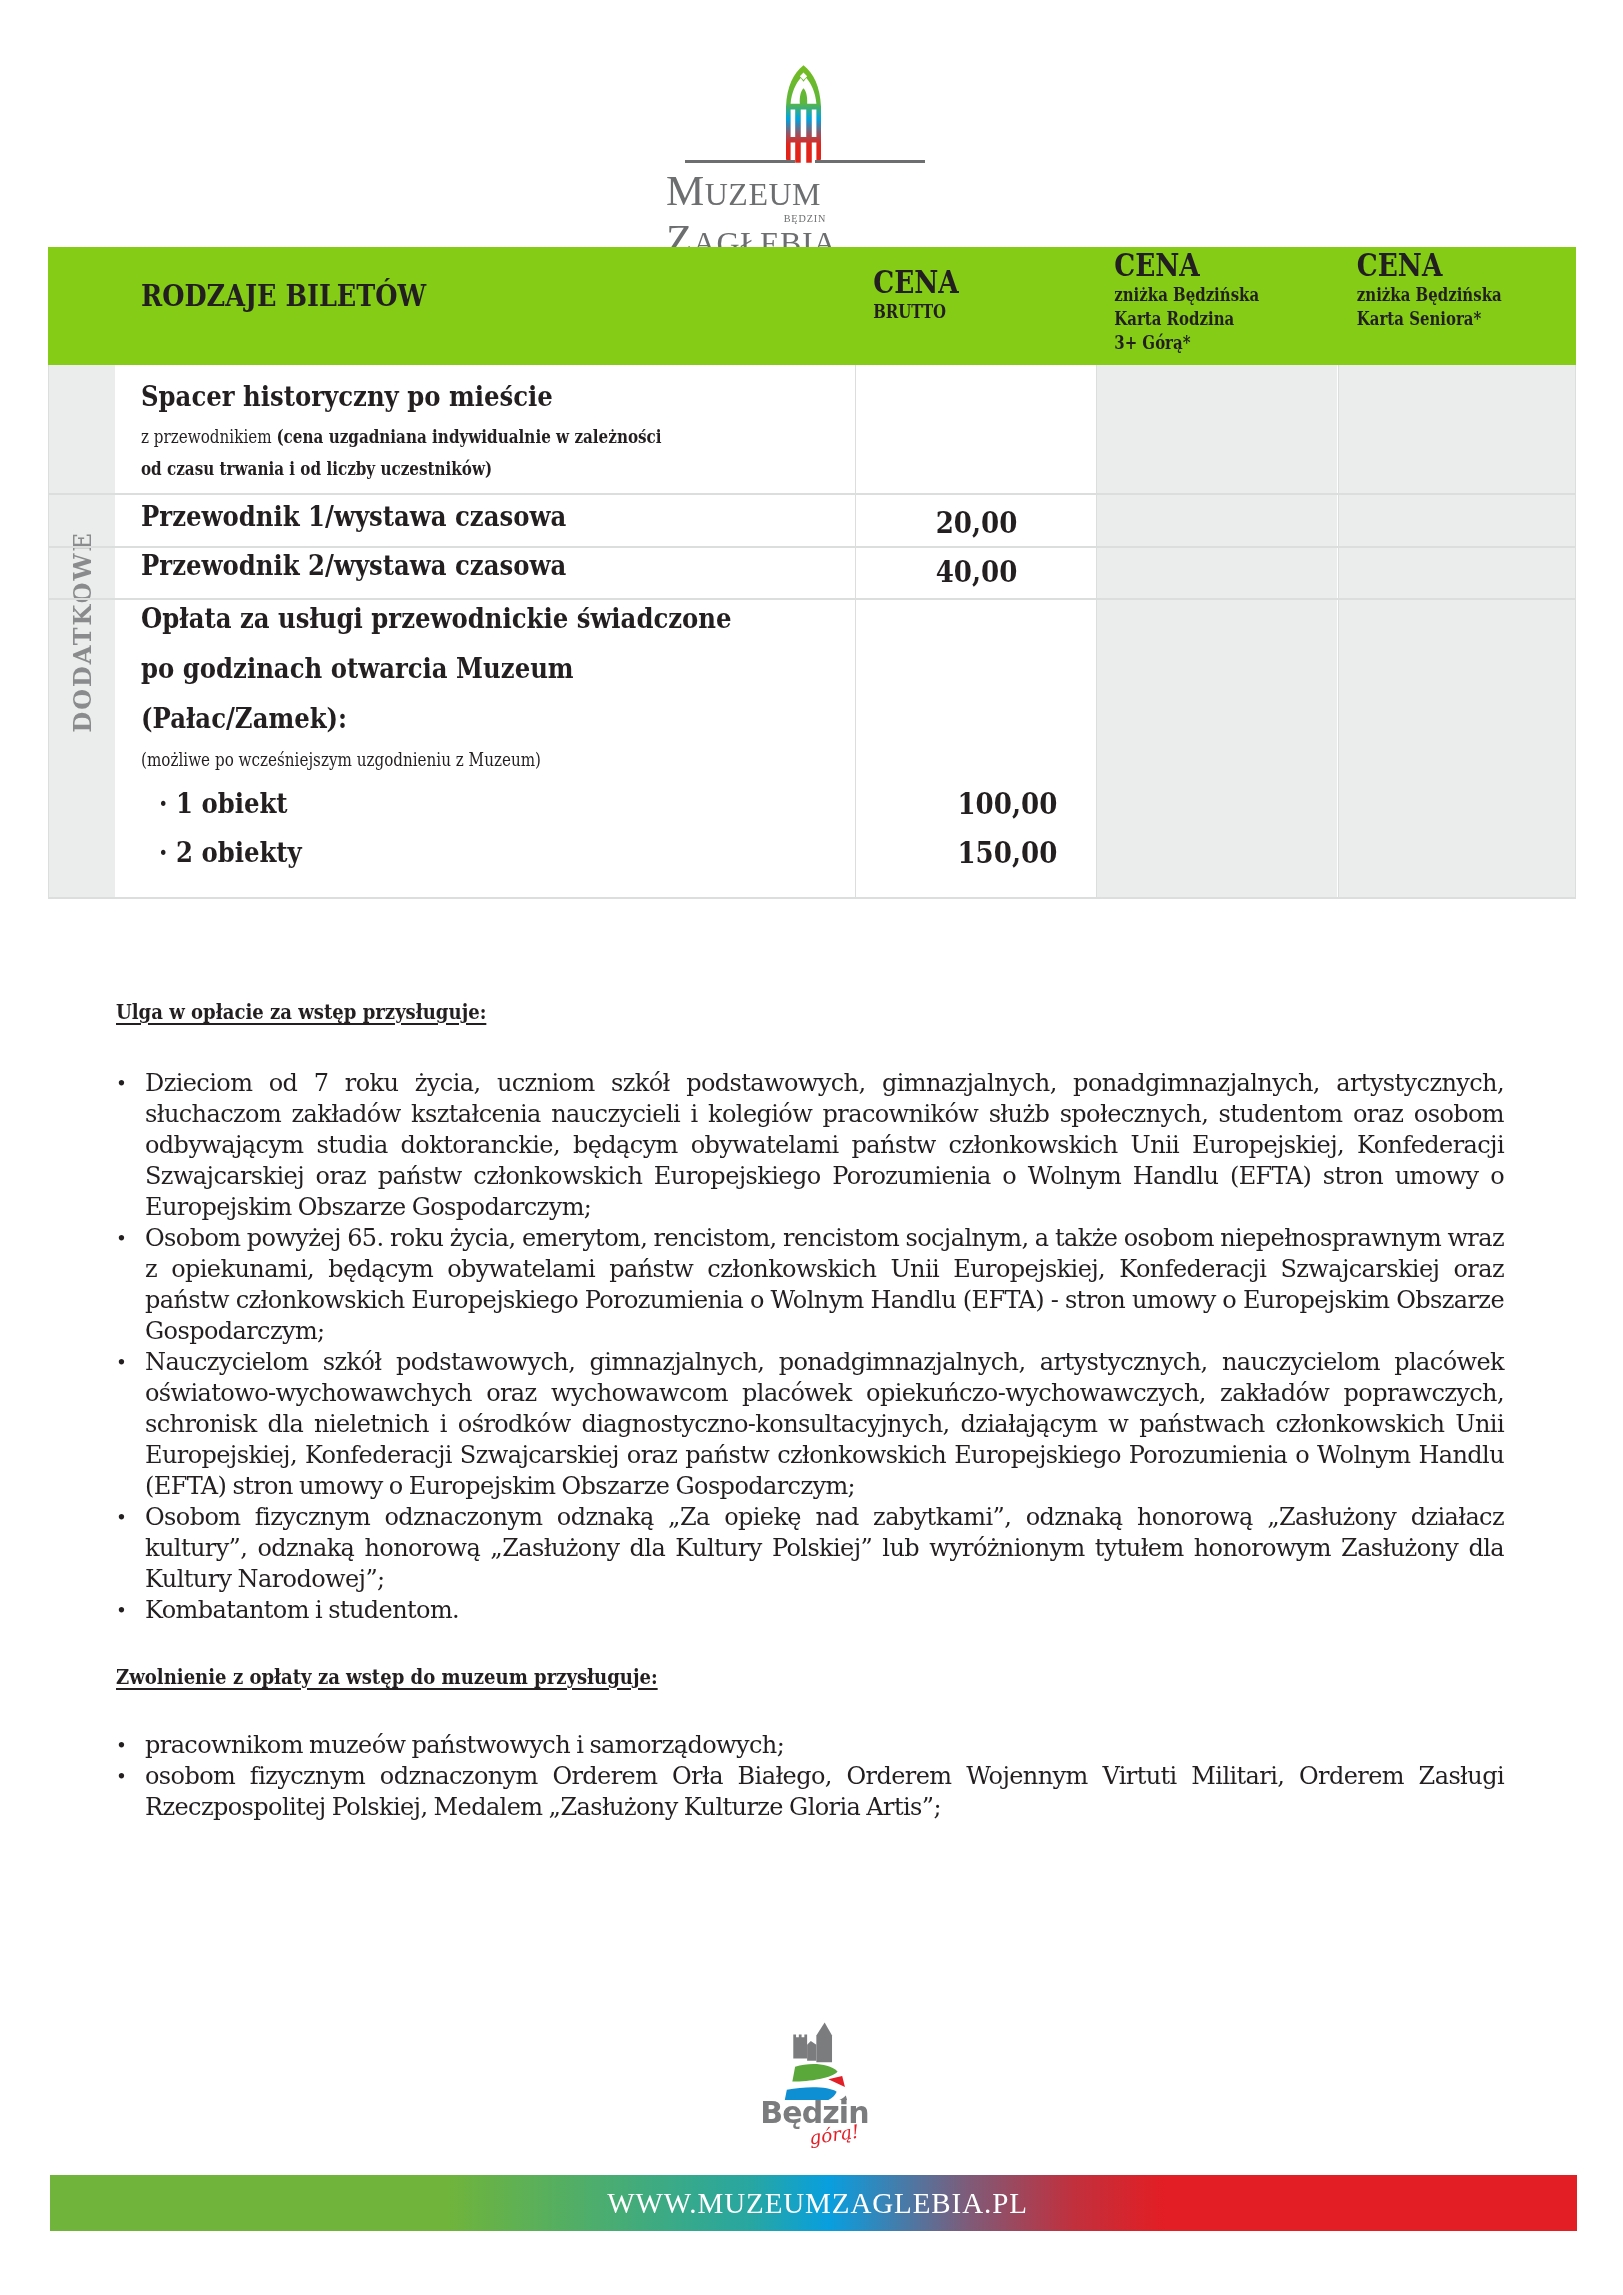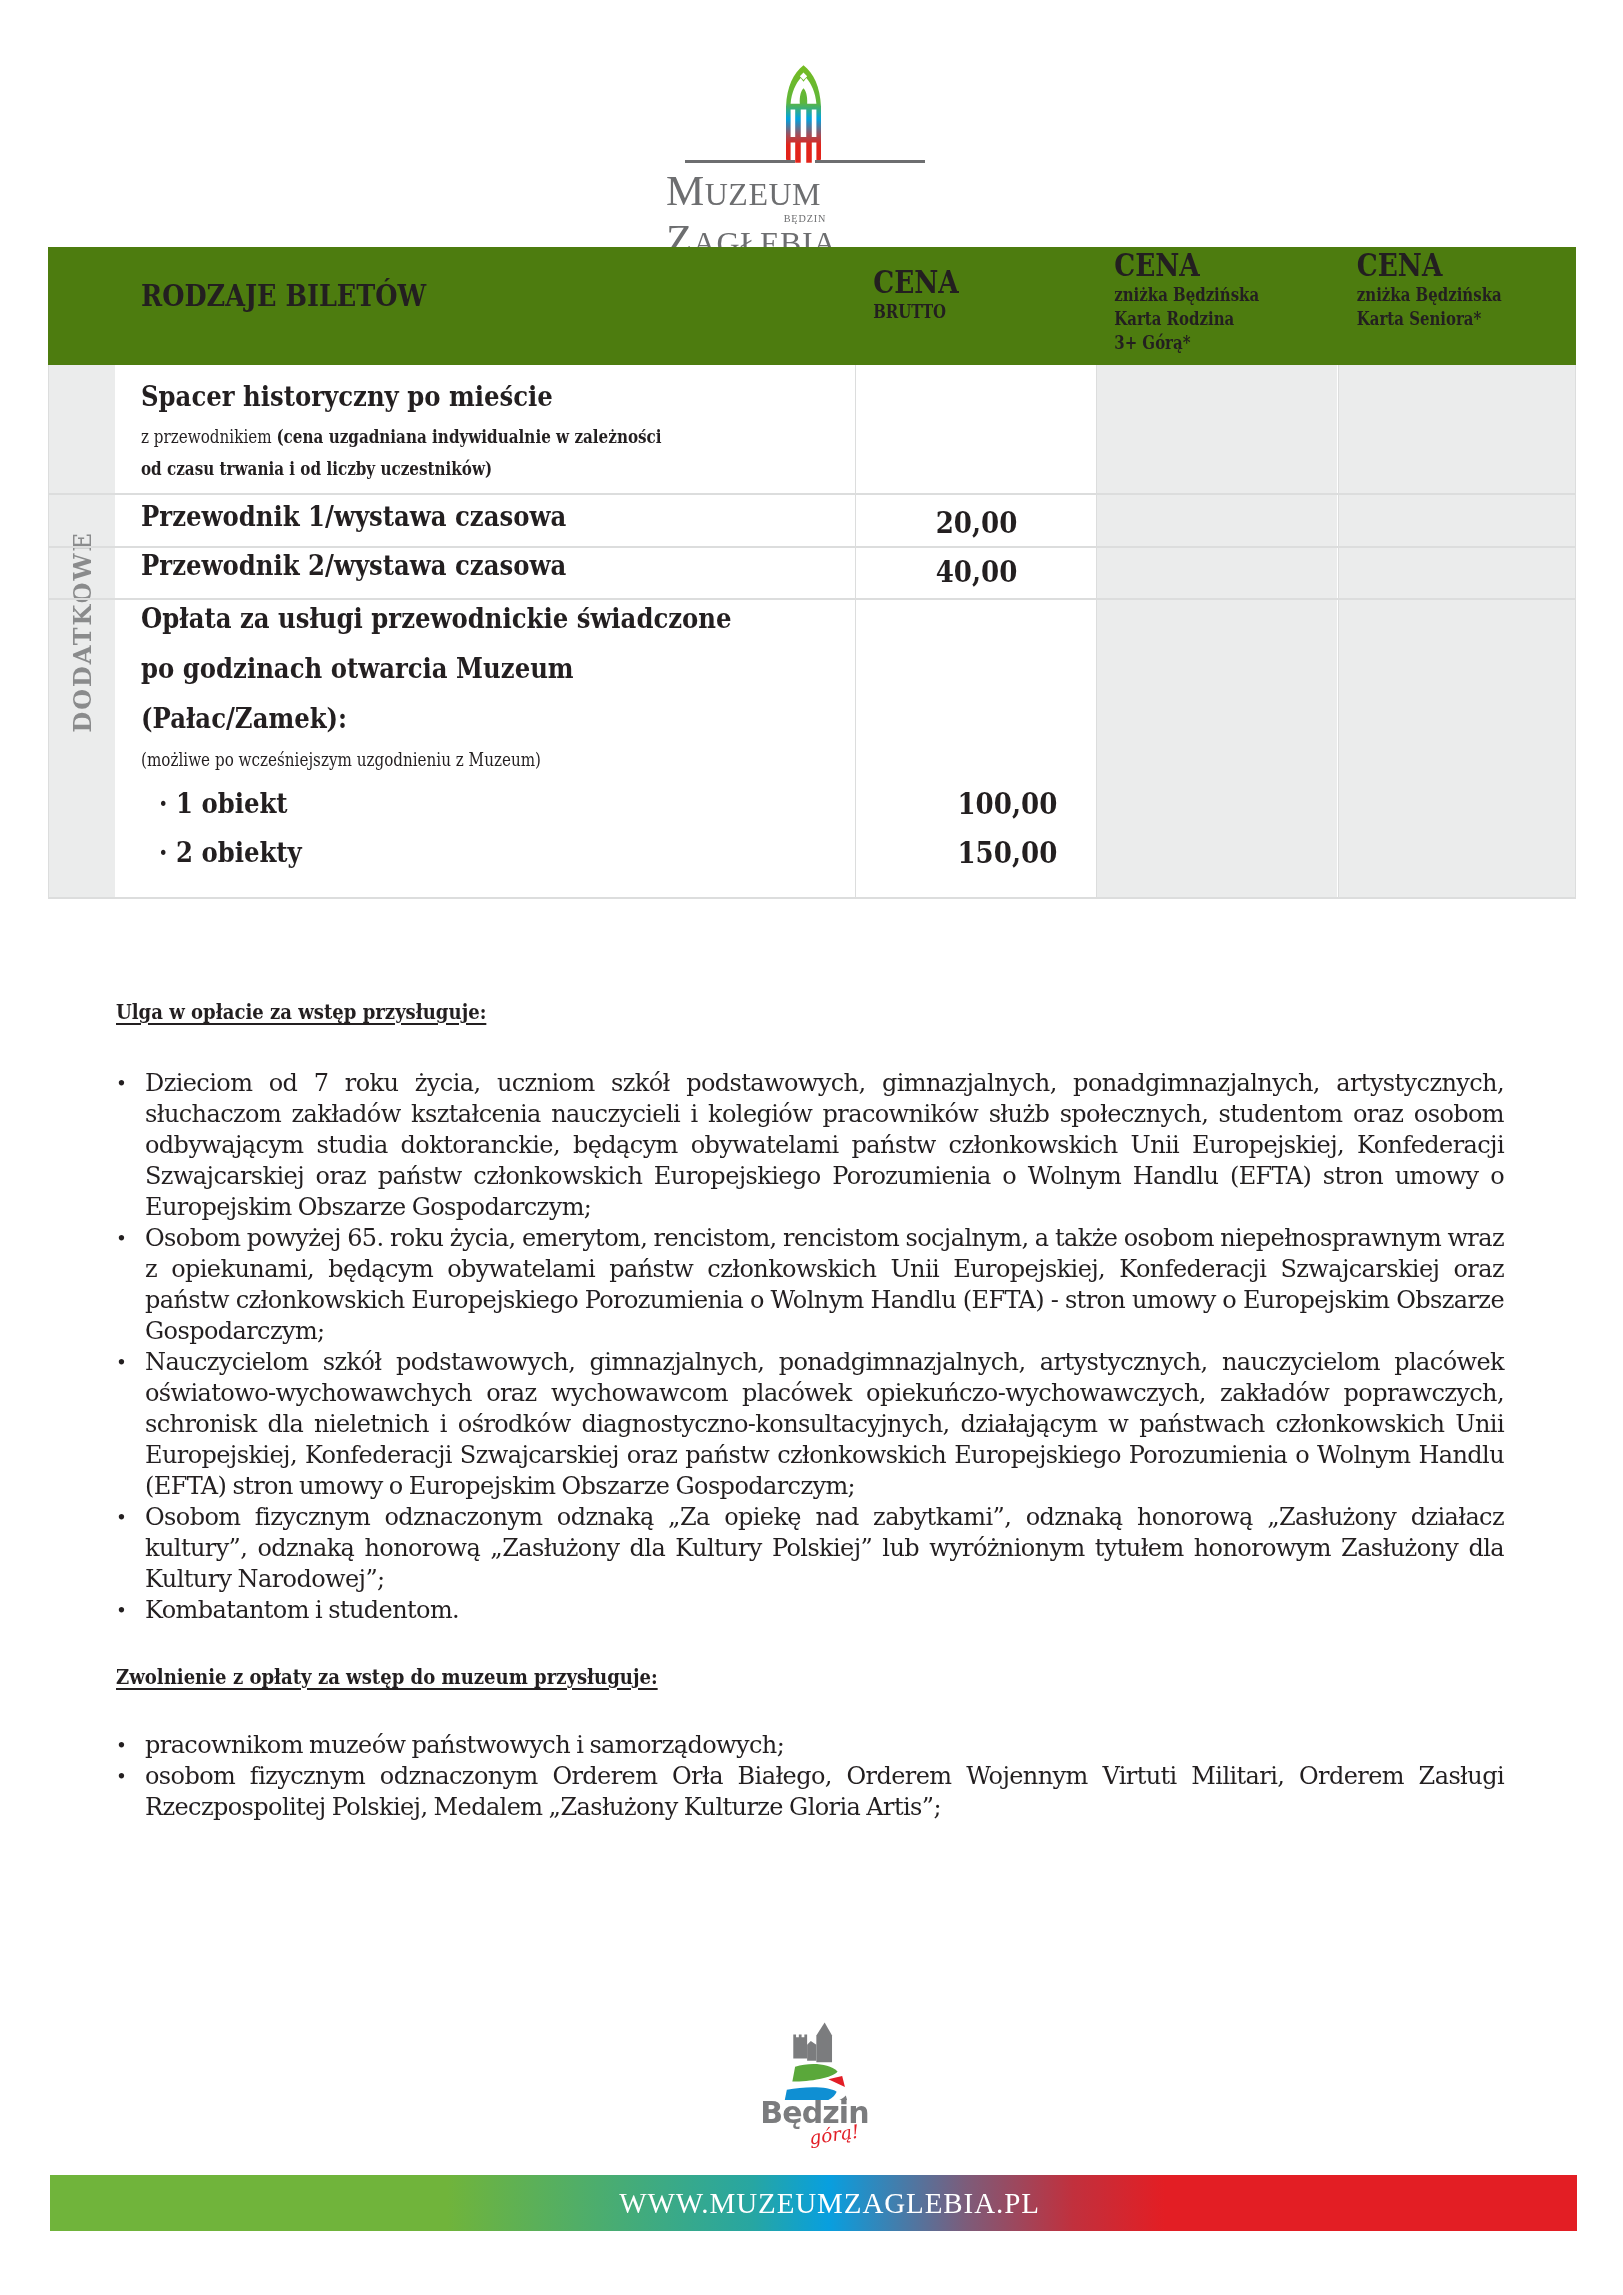--- a/index.html
+++ b/index.html
@@ -20,21 +20,21 @@
   }
   .logo-name .big { font-size: 43px; }
   .logo-city {
     position: absolute; left: 0; top: 153px; width: 278px; text-align: center;
     font-family: "Liberation Serif", serif; font-size: 10.2px; color: #6d6e70; letter-spacing: 0.9px;
   }
 
   
   .table { position: absolute; left: 48px; top: 247px; width: 1528px; height: 651px; }
   .thead {
-    position: absolute; left: 0; top: 0; width: 1528px; height: 118px; background: #4d7c0f;
+    position: absolute; left: 0; top: 0; width: 1528px; height: 118px; background: #84cc16;
   }
   .th-type {
     position: absolute; left: 93px; top: 32px;
     font-family: "DejaVu Serif", serif; font-weight: bold; font-size: 29px; color: #231f20;
     transform: scaleX(0.88); transform-origin: left center;
   }
   .th-col { position: absolute; top: 0; height: 118px; text-align: left; }
   .th-col .big {
     display: block; font-family: "DejaVu Serif", serif; font-weight: bold; font-size: 31px; line-height: 36px;
     transform: scaleX(0.85);
@@ -105,21 +105,21 @@
     position: absolute; left: 50px; top: 107px; font-family: "DejaVu Serif", serif; font-style: italic;
     font-size: 18.5px; color: #e21e26; transform: rotate(-8deg);
   }
 
   
   .footer {
     position: absolute; left: 50px; top: 2175px; width: 1527px; height: 56px;
     background: linear-gradient(90deg, #70b43b 0%, #70b43b 26%, #27a6a2 46%, #089fdf 51%, #7d5c7a 60%, #c1303d 67%, #e31e24 73%, #e31e24 100%);
   }
   .footer-url {
-    position: absolute; left: 16px; top: 0; width: 100%; height: 56px; line-height: 56px; text-align: center;
+    position: absolute; left: 4px; top: 0; width: 100%; height: 56px; line-height: 56px; text-align: center;
     font-family: "Liberation Serif", serif; font-size: 29px; color: #ffffff; letter-spacing: 0.9px;
   }
 </style>
 </head>
 <body>
 
 <div class="logo-top">
   <svg class="logo-window" viewBox="0 0 76 212">
     <defs>
       <linearGradient id="wg" x1="0" y1="0" x2="0" y2="1">

